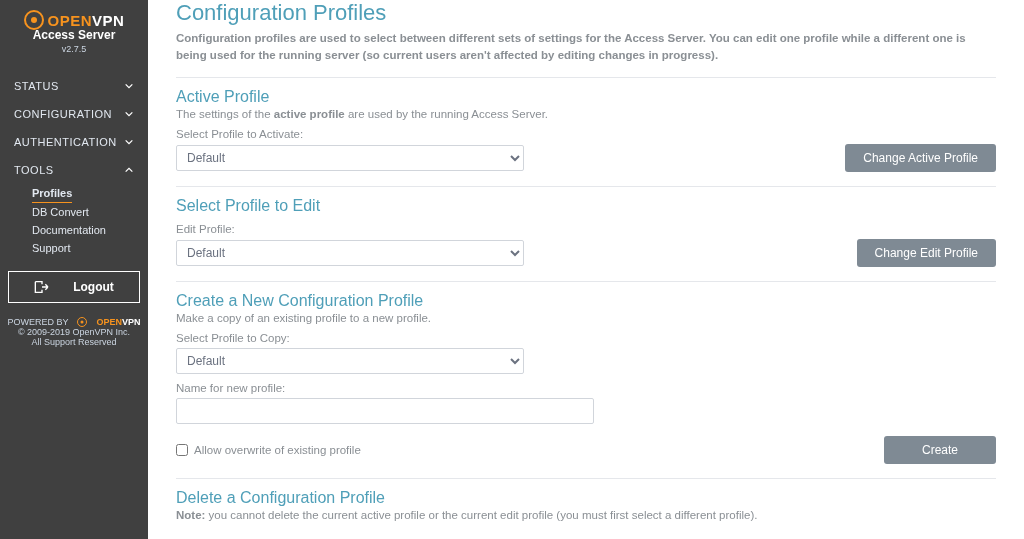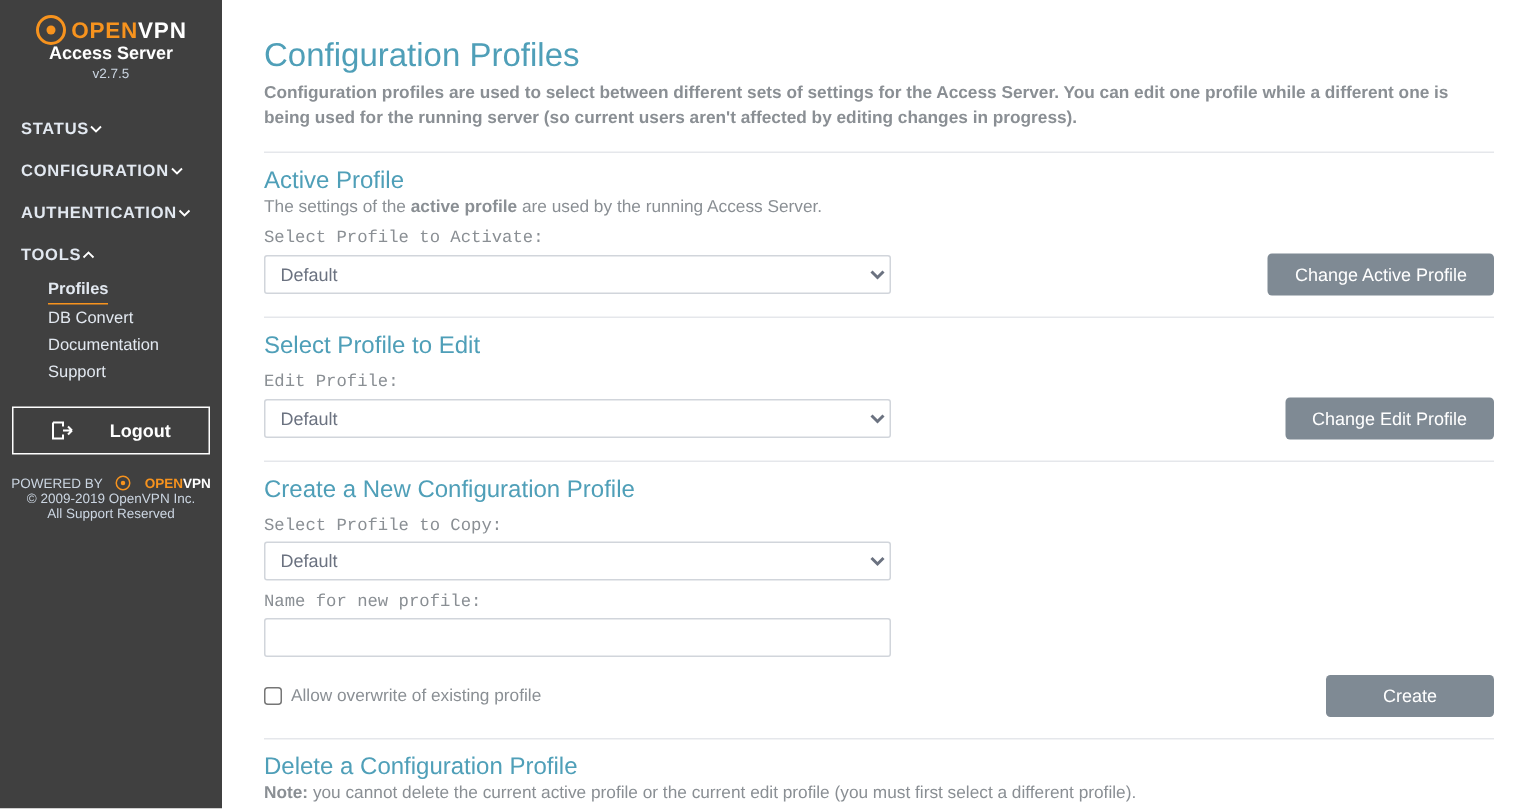--- a/index.html
+++ b/index.html
@@ -49,24 +49,24 @@
     top: 50%; left: 50%;
     transform: translate(-50%,-50%);
   }
   .brand-open { color: #f7931e; font-weight: 800; letter-spacing: 0.5px; font-size: 15px; }
   .brand-vpn { color: #fff; font-weight: 800; letter-spacing: 0.5px; font-size: 15px; }
   .brand-sub { color: #fff; font-weight: 700; font-size: 12px; margin-top: -2px; }
   .brand-ver { color: #cbd5e1; font-size: 9px; margin-top: 2px; }
   .nav { margin-top: 12px; }
   .nav-item {
     display: flex;
-    justify-content: flex-start;
+    justify-content: space-between;
     align-items: center;
     padding: 8px 14px;
-    font-weight: 700;
+    font-weight: 400;
     letter-spacing: 0.5px;
     cursor: pointer;
     font-size: 11px;
   }
   .chev { width: 10px; height: 10px; }
   .subnav { padding-left: 32px; }
   .subnav a {
     display: block;
     padding: 3px 0;
     color: #e2e8f0;
@@ -106,21 +106,21 @@
     border-radius: 50%;
     position: relative;
     display: inline-block;
   }
   .mini-logo::after{content:"";position:absolute;width:3px;height:3px;border-radius:50%;background:#f7931e;top:50%;left:50%;transform:translate(-50%,-50%);}
   .pow-open{color:#f7931e;font-weight:800;}
   .pow-vpn{color:#fff;font-weight:800;}
   
   .main {
     flex: 1;
-    padding: 24px 28px 20px 28px;
+    padding: 0 28px 20px 28px;
     overflow-y: auto;
     color: #9aa0a6;
   }
   h1.page-title {
     color: #4f9fb8;
     font-weight: 400;
     font-size: 22px;
     margin-bottom: 4px;
   }
   .desc { font-size: 11.5px; line-height: 1.5; color: #8a8f94; font-weight: bold; }
@@ -131,29 +131,29 @@
   }
   .section:first-of-type { margin-top: 12px; }
   h2.sect-title {
     color: #4f9fb8;
     font-weight: 400;
     font-size: 16px;
     margin-bottom: 2px;
   }
   .sect-desc { font-size: 11.5px; color: #8a8f94; }
   .sect-desc b { color: #8a8f94; font-weight: 700; }
-  .label-sm { font-size: 11.5px; color: #8a8f94; margin-top: 8px; display: block; font-family: Liberation Mono, monospace; }
+  .label-sm { font-size: 11.5px; color: #8a8f94; margin-top: 8px; display: block; }
   .row {
     display: flex;
     align-items: center;
     gap: 14px;
     margin-top: 4px;
   }
   select.sel {
-    width: 418px;
+    width: 348px;
     height: 26px;
     border: 1px solid #d1d5db;
     border-radius: 2px;
     background: #fff;
     font-size: 12px;
     padding: 0 6px;
     color: #6b7280;
   }
   input.txt {
     width: 418px;
@@ -275,20 +275,21 @@
     <div class="row">
       <select class="sel">
         <option>Default</option>
       </select>
       <button class="btn">Change Edit Profile</button>
     </div>
   </div>
 
   <div class="section">
     <h2 class="sect-title">Create a New Configuration Profile</h2>
+    <p class="sect-desc">Make a copy of an existing profile to a new profile.</p>
     <span class="label-sm">Select Profile to Copy:</span>
     <div class="row">
       <select class="sel">
         <option>Default</option>
       </select>
     </div>
     <span class="label-sm">Name for new profile:</span>
     <div class="row">
       <input class="txt" type="text" style="">
     </div>

